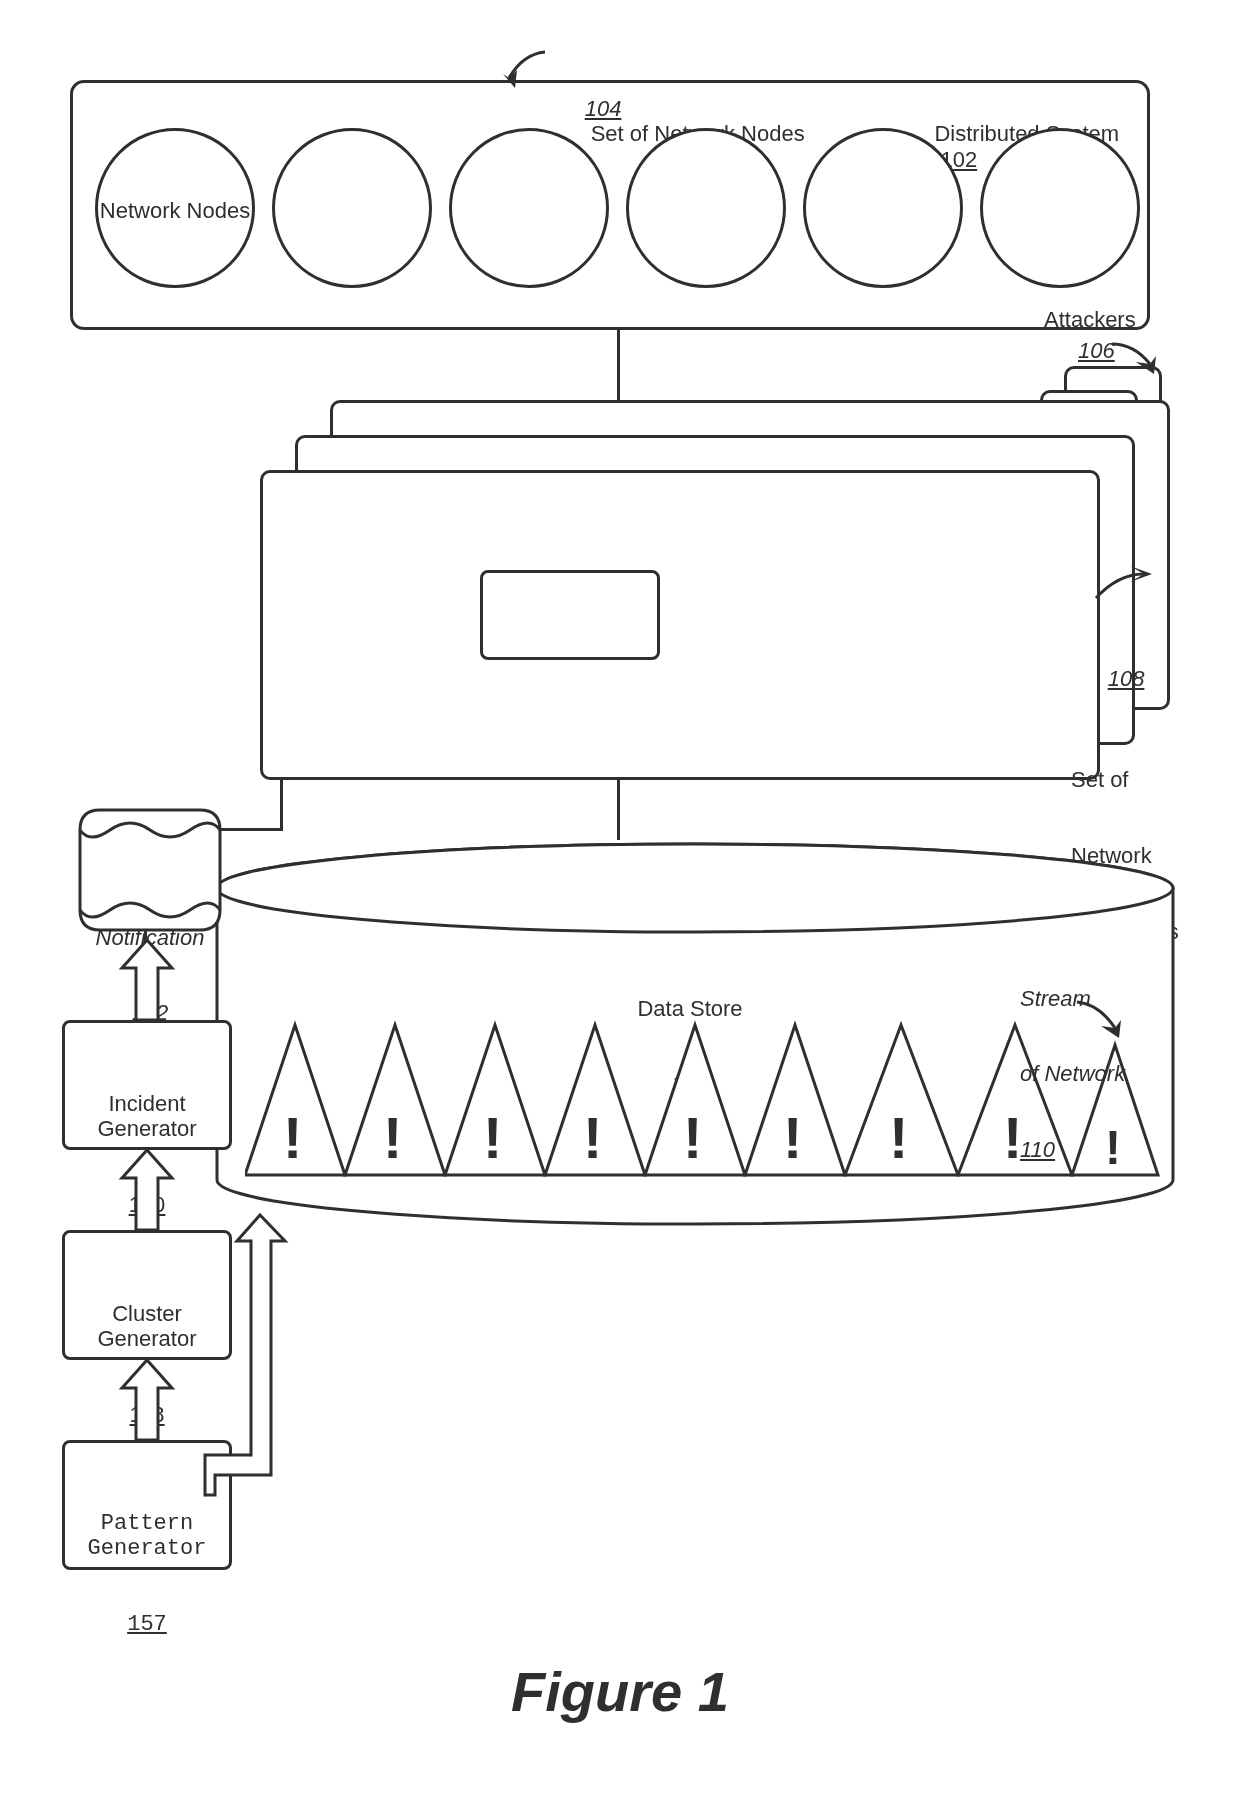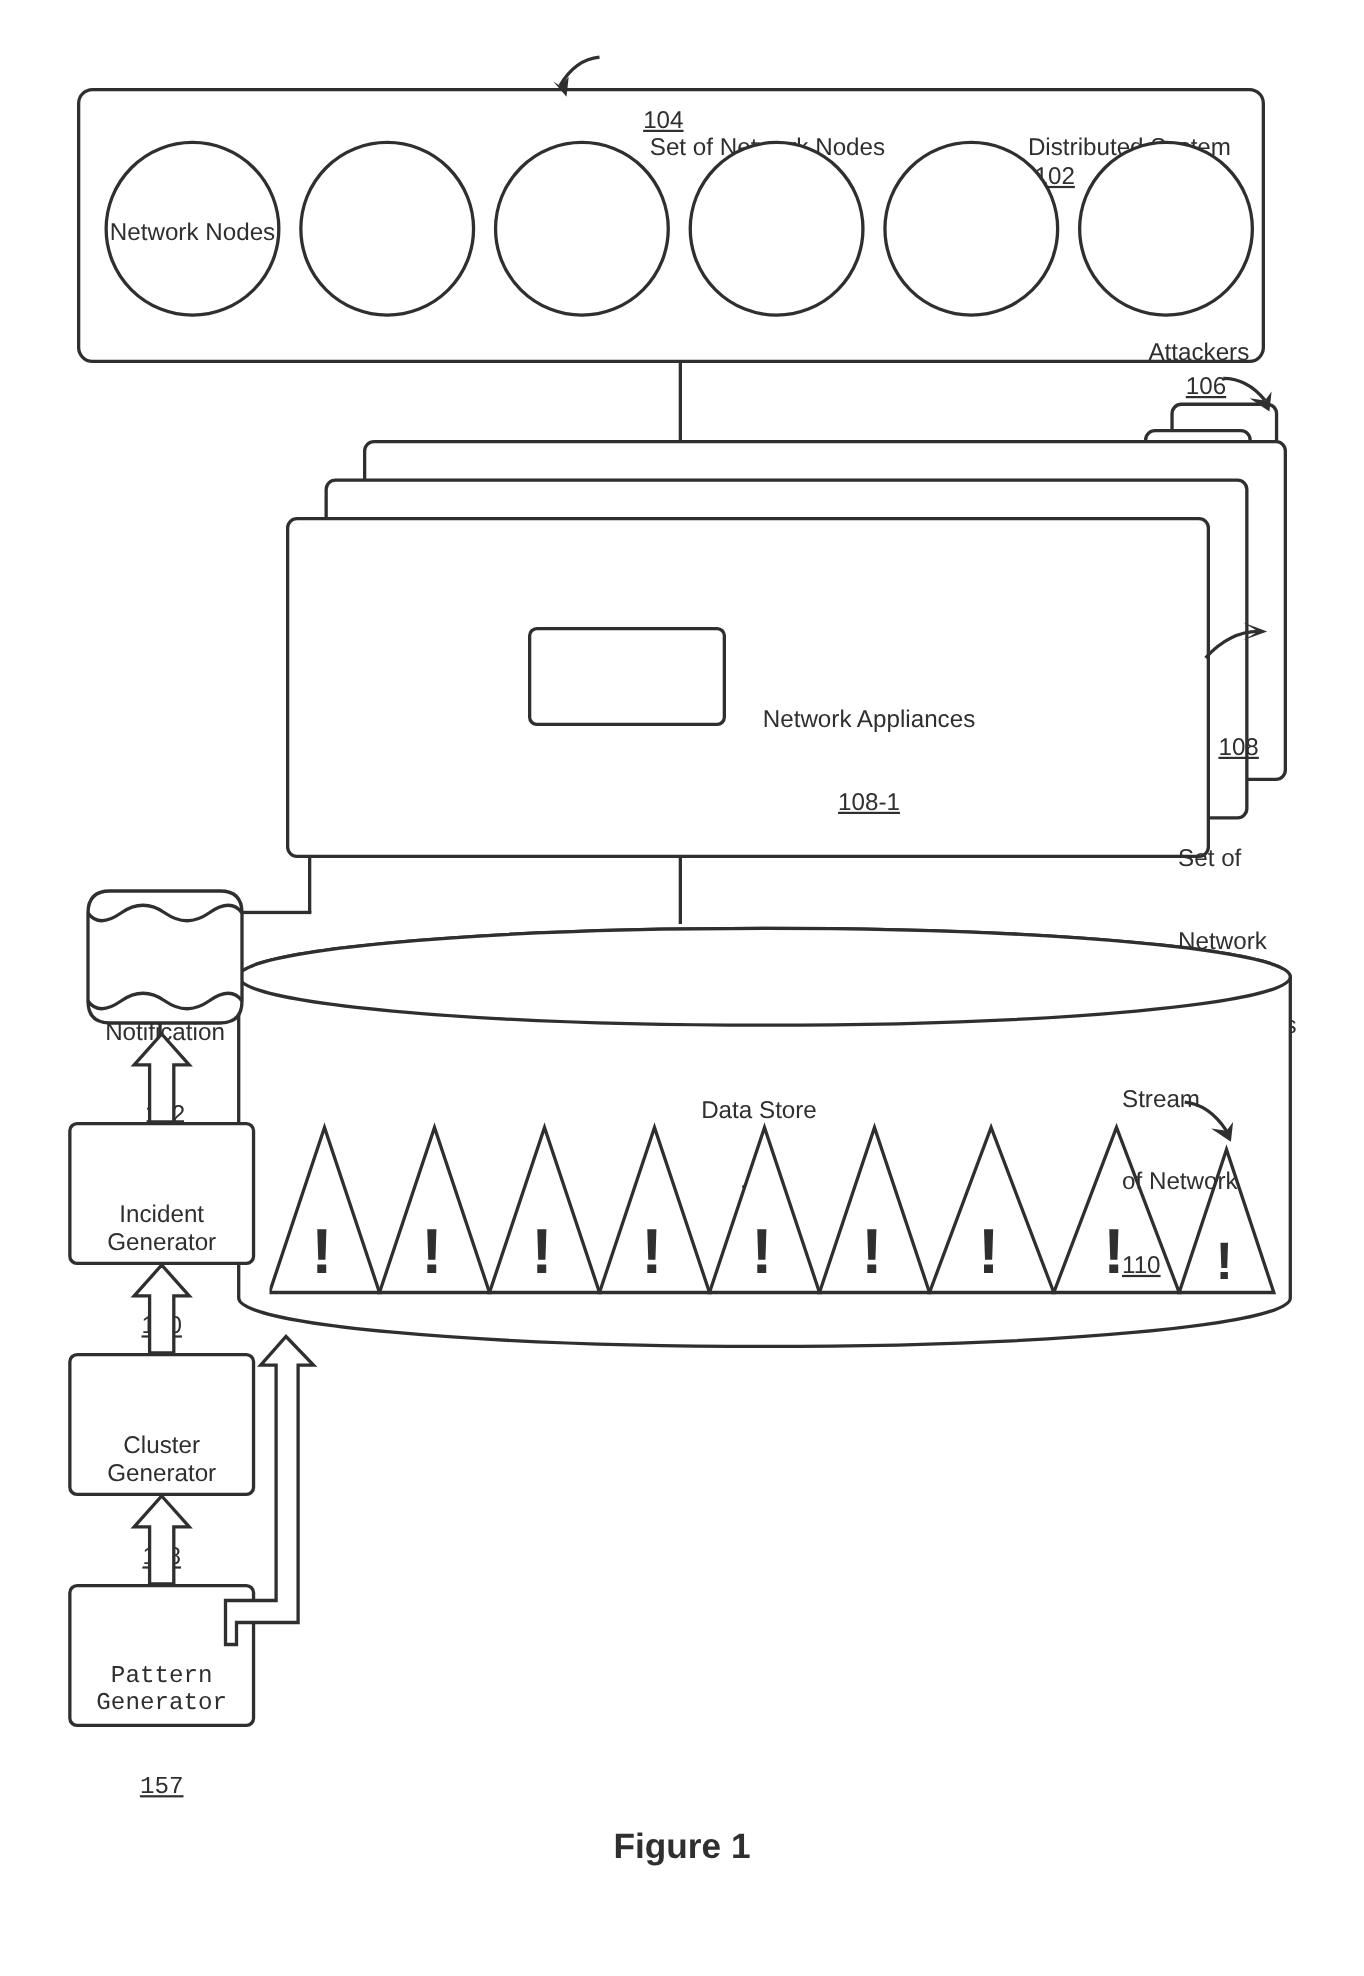--- a/index.html
+++ b/index.html
@@ -26,21 +26,21 @@
   .label {
     position: absolute;
     font-size: 22px;
     line-height: 1.15;
     text-align: center;
     white-space: pre;
   }
   .sub {
     text-decoration: underline;
   }
-  .it { }
+  .it { font-style: italic; }
   svg.arrow { position: absolute; overflow: visible; }
 </style>
 </head>
 <body>
 
 <div class="canvas">
 
   <div class="box" style="left:70px; top:80px; width:1080px; height:250px;"></div>
   <div class="label" style="left:910px; top:96px; width:240px; text-align:left;">
     <span>Distributed System</span>
@@ -91,24 +91,20 @@
     </div>
     <div>Set of</div>
     <div>Network</div>
     <div>Appliances</div>
   </div>
   <svg class="arrow" style="left:1094px; top:570px; width:60px; height:34px;">
     <path d="M2 28 Q24 4 50 4" stroke="#2f2f2f" stroke-width="3" fill="none"></path>
     <path d="M50 4 l-14 -8 l22 8 l-22 8 z" fill="#2f2f2f"></path>
   </svg>
 
-  <div class="label" style="left:680px; top:590px; width:220px;">
-    <div>Network Appliances</div>
-    <div class="sub">108-1</div>
-  </div>
 
   <div class="box" style="left:480px; top:570px; width:180px; height:90px; border-radius:8px;"></div>
 
   <div style="position:absolute; left:617px; top:780px; width:3px; height:60px; background:#2f2f2f;"></div>
 
   <svg style="position:absolute; left:210px; top:840px; width:970px; height:390px;">
     <ellipse cx="485" cy="48" rx="478" ry="44" fill="#fff" stroke="#2f2f2f" stroke-width="3"></ellipse>
     <path d="M7 48 L7 340 A478 44 0 0 0 963 340 L963 48" fill="#fff" stroke="#2f2f2f" stroke-width="3"></path>
     <ellipse cx="485" cy="48" rx="478" ry="44" fill="#fff" stroke="#2f2f2f" stroke-width="3"></ellipse>
   </svg>
@@ -197,15 +193,15 @@
   <svg class="arrow" style="left:122px; top:940px; width:50px; height:80px;">
     <polygon points="25,0 50,28 36,28 36,80 14,80 14,28 0,28" fill="#fff" stroke="#2f2f2f" stroke-width="3"></polygon>
   </svg>
 
   <svg class="arrow" style="left:205px; top:1215px; width:80px; height:290px;">
     <polygon points="55,0 80,26 66,26 66,260 10,260 10,280 0,280 0,240 46,240 46,26 32,26" fill="#fff" stroke="#2f2f2f" stroke-width="3"></polygon>
   </svg>
 
   <div style="position:absolute; left:232px; top:1495px; width:20px; height:3px; background:transparent;"></div>
 
-  <div class="label it" style="left:0; top:1660px; width:1240px; font-size:32px; font-weight:700;">Figure 1</div>
+  <div class="label it" style="left:0; top:1660px; width:1240px; font-size:56px; font-weight:700;">Figure 1</div>
 
 </div>
 
 </body></html>

